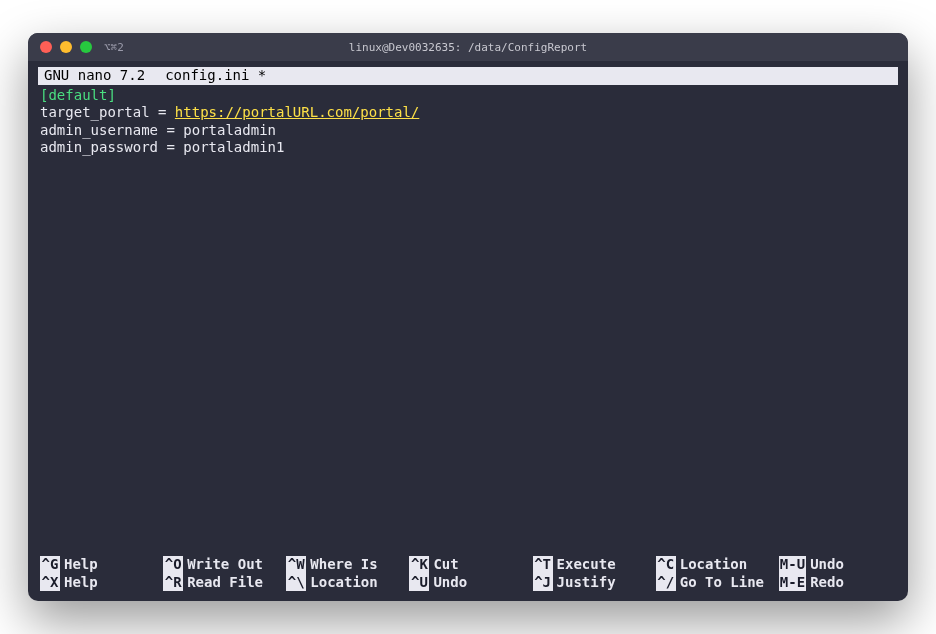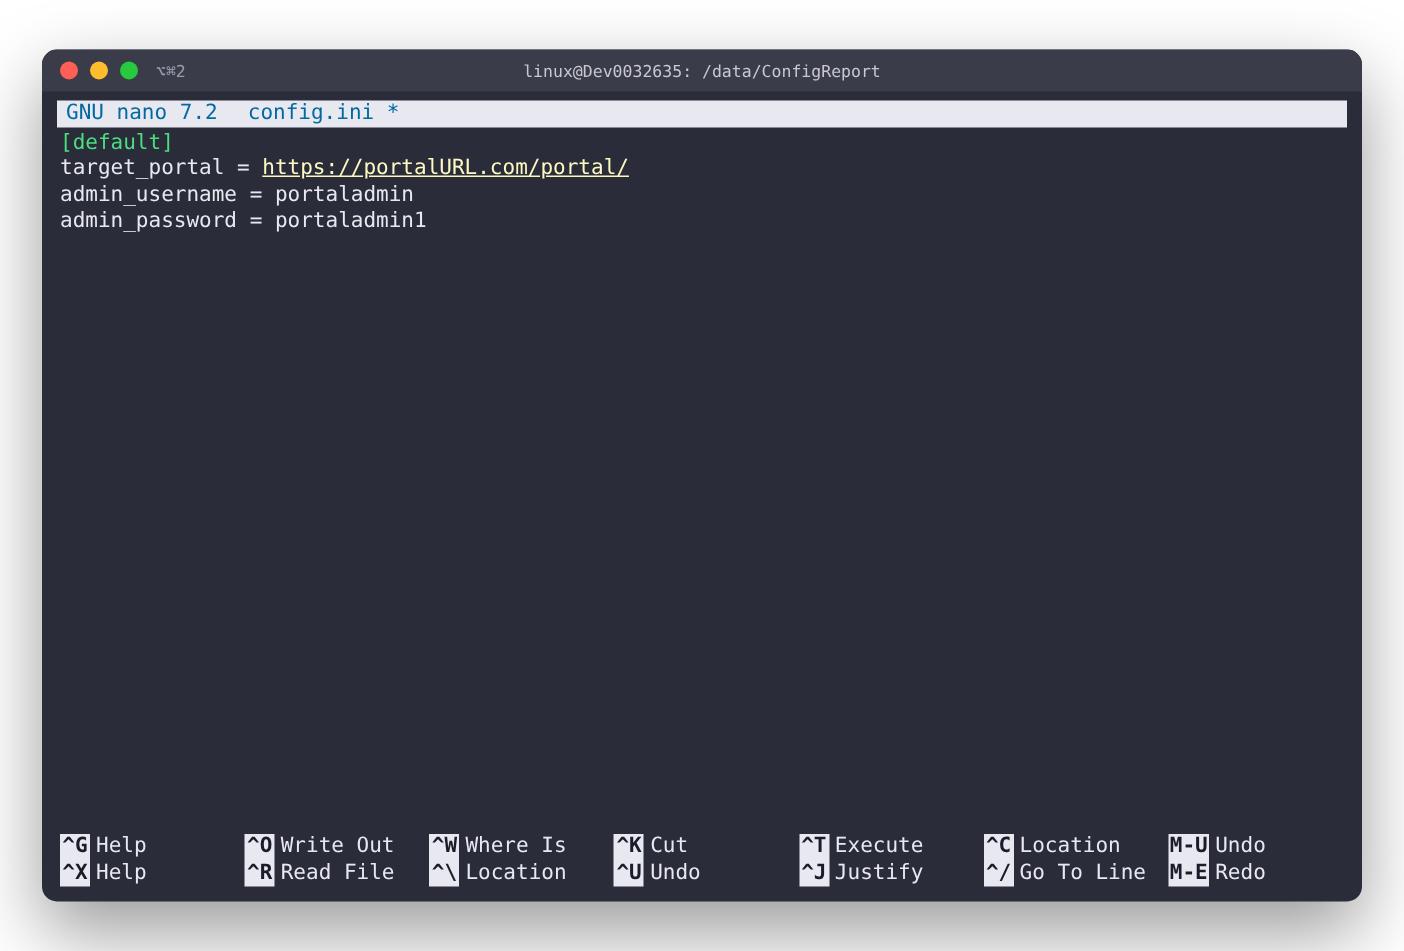--- a/index.html
+++ b/index.html
@@ -56,40 +56,40 @@
       padding: 6px 10px 10px 10px;
       font-size: 14px;
       line-height: 1.25;
       color: #e8e8f0;
       min-height: 540px;
       display: flex;
       flex-direction: column;
     }
     .nano-header {
       background: #e8e8f0;
-      color: #0369a1;
+      color: #000000;
       display: flex;
       padding: 0 6px;
       margin-bottom: 2px;
     }
     .nano-header .app {
       flex: 0 0 auto;
       padding-right: 20px;
     }
     .nano-header .file {
       flex: 1;
       text-align: left;
     }
     .content {
       flex: 1;
       padding: 0 2px;
     }
     .line { white-space: pre; }
     .section { color: #4ade80; font-weight: normal; }
-    .url { color: #fef9c3; text-decoration: underline; }
+    .url { color: #fde047; text-decoration: underline; }
     .cursor {
       display: inline-block;
       width: 9px;
       height: 16px;
       background: #c8c8d0;
       vertical-align: text-bottom;
     }
     .shortcuts {
       display: grid;
       grid-template-columns: repeat(7, 1fr);
@@ -106,20 +106,21 @@
     .key {
       background: #e8e8f0;
       color: #1a1c2a;
       padding: 0 1px;
       font-weight: bold;
       min-width: 20px;
       text-align: center;
     }
     .shortcut-label {
       color: #e8e8f0;
+      font-weight: bold;
     }
   </style>
 </head>
 <body>
 
 <div class="window">
   <div class="titlebar">
     <div class="traffic-lights">
       <div class="light red"></div>
       <div class="light yellow"></div>

